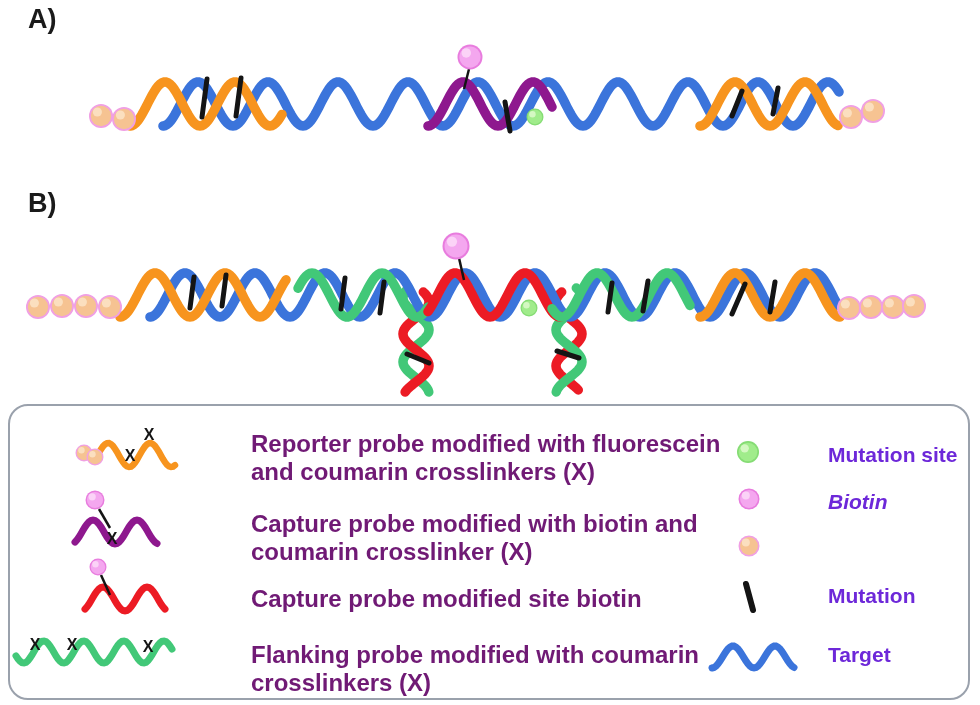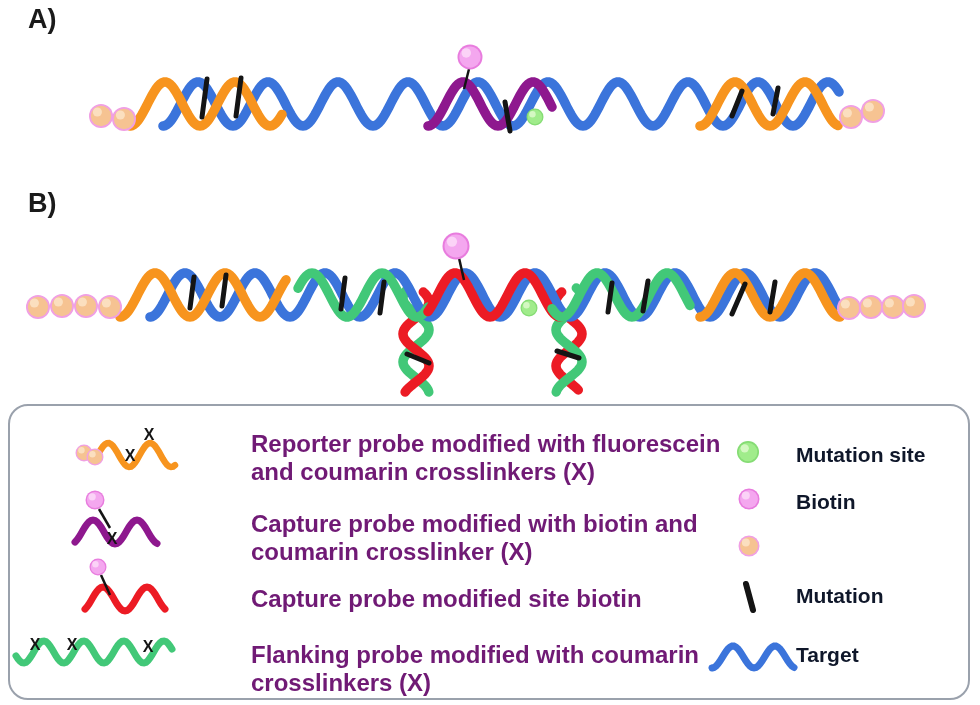--- a/index.html
+++ b/index.html
@@ -10,23 +10,23 @@
   #label-a{left:28px;top:4px;}
   #label-b{left:28px;top:188px;}
   #legend-box{position:absolute;left:8px;top:404px;width:958px;height:292px;z-index:1;
               border:2px solid #9aa1ac;border-radius:20px;background:#ffffff;}
   .legend-item{position:absolute;z-index:3;left:205px;width:500px;font-size:24px;line-height:28px;
                font-weight:700;color:#701a75;white-space:pre-line;margin-left:46px;}
   #legend-item-0{top:430px;}
   #legend-item-1{top:510px;}
   #legend-item-2{top:585px;}
   #legend-item-3{top:641px;}
-  .symbol-label{position:absolute;z-index:3;left:796px;font-size:21px;font-weight:700;color:#0f172a;}
+  .symbol-label{position:absolute;z-index:3;left:828px;font-size:21px;font-weight:700;color:#6d28d9;}
   #symbol-0{top:443px;}
-  #symbol-1{top:490px;}
+  #symbol-1{top:490px;font-style:italic;}
   #symbol-2{top:537px;}
   #symbol-3{top:584px;}
   #symbol-4{top:643px;}
   .strand{fill:none;stroke-linecap:round;}
   .xbar{stroke-linecap:round;}
   .xmark{font-family:"Liberation Sans",sans-serif;font-size:16px;font-weight:700;fill:#141414;text-anchor:middle;}
 </style>
 </head>
 <body>
 

